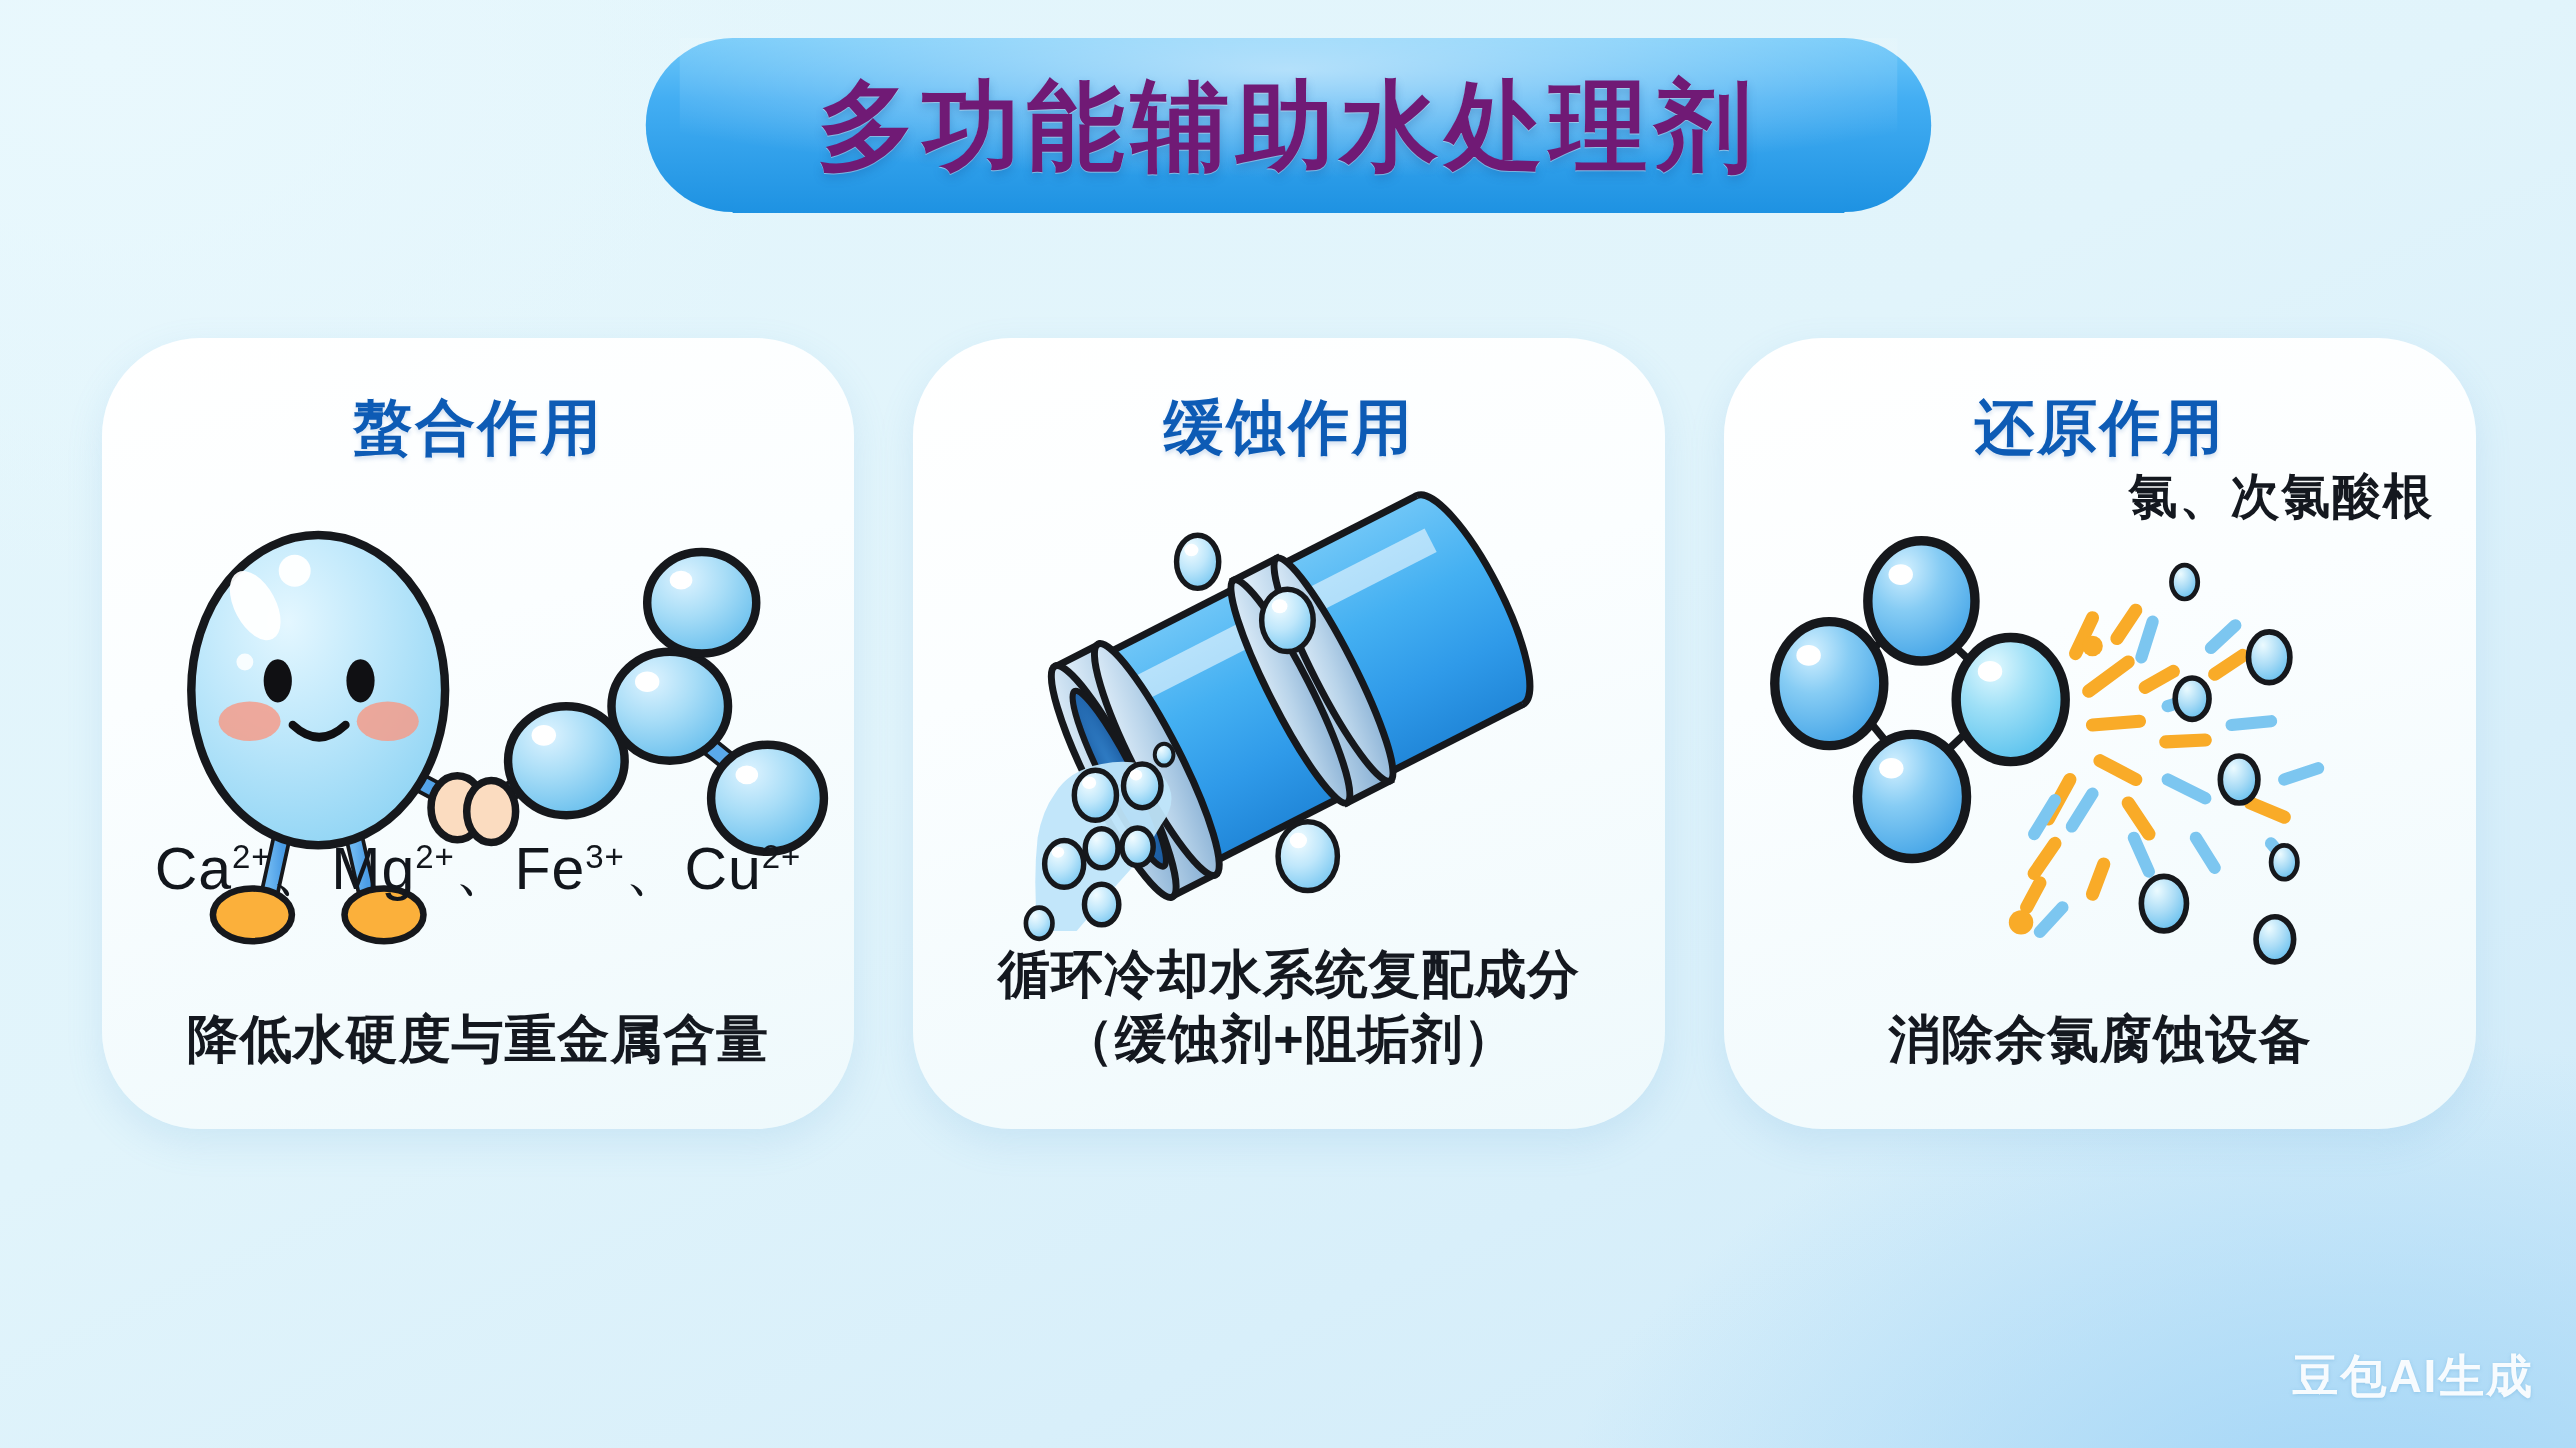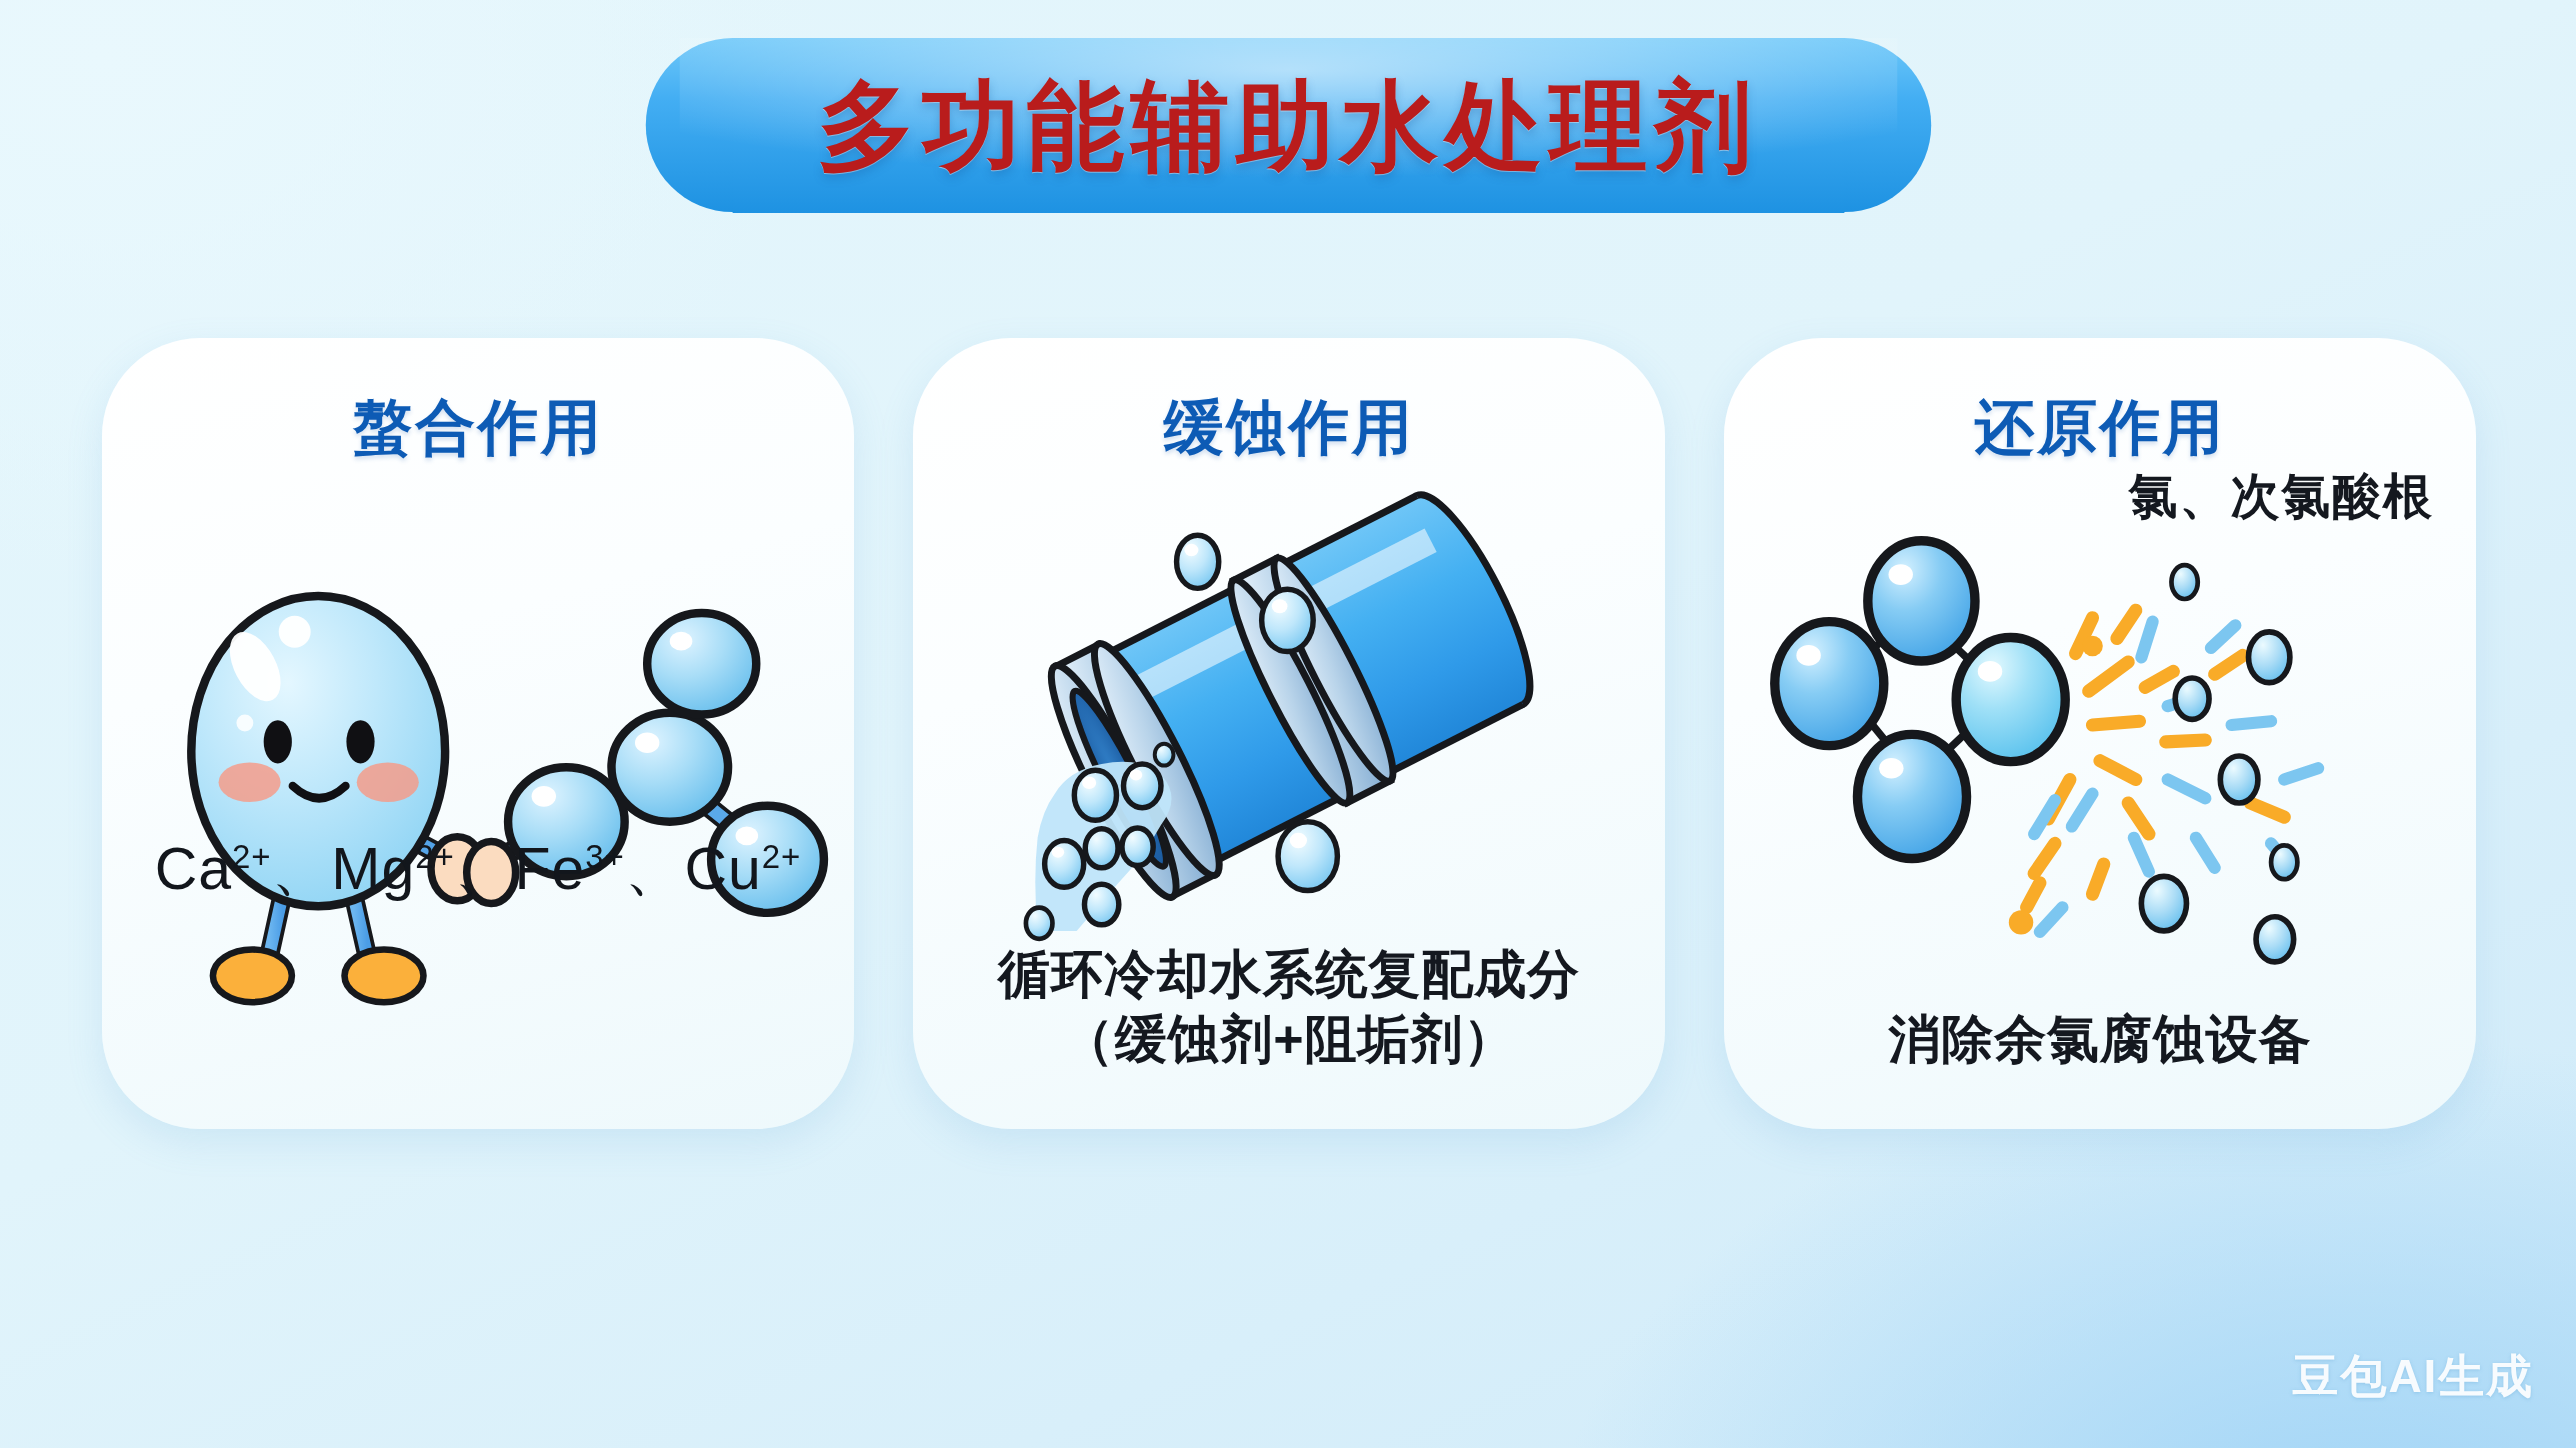--- a/index.html
+++ b/index.html
@@ -19,21 +19,21 @@
     display:flex; justify-content:center; align-items:center;
     height:179px;
   }
   .banner{
     position:relative; width:1293px; height:175px;
     display:flex; align-items:center; justify-content:center;
   }
   .banner svg{ position:absolute; left:0; top:0; width:100%; height:100%; }
   .banner-title{
     position:relative; z-index:3;
-    color:#b91c1c; font-size:98px; font-weight:700;
+    color:#701a75; font-size:98px; font-weight:700;
     letter-spacing:6.6px; line-height:1;
     text-shadow:0 4.7px 9.4px rgba(20,90,160,.30), 0 0.9px 0 rgba(255,255,255,.5);
     white-space:nowrap;
   }
 
   
   .cards{
     position:absolute; left:102px; top:338px;
     width:2374px; height:791px;
     display:flex; gap:59px;
@@ -183,20 +183,23 @@
         <ellipse cx="604" cy="252" rx="62" ry="58" fill="url(#c1atom)" stroke="#16181c" stroke-width="9"></ellipse>
         <ellipse cx="580" cy="226" rx="13" ry="11" fill="#ffffff"></ellipse>
         <ellipse cx="638" cy="142" rx="58" ry="54" fill="url(#c1atom)" stroke="#16181c" stroke-width="9"></ellipse>
         <ellipse cx="616" cy="118" rx="12" ry="10" fill="#ffffff"></ellipse>
         <ellipse cx="708" cy="350" rx="60" ry="57" fill="url(#c1atom)" stroke="#16181c" stroke-width="9"></ellipse>
         <ellipse cx="686" cy="325" rx="12" ry="10" fill="#ffffff"></ellipse>
       </svg>
 
       <div class="ion-row"><span>Ca<sup>2+</sup></span><span>、</span><span>Mg<sup>2+</sup></span><span>、</span><span>Fe<sup>3+</sup></span><span>、</span><span>Cu<sup>2+</sup></span></div>
     </div>
+    <div class="card-caption">
+      <span>降低水硬度与重金属含量</span>
+    </div>
   </div>
 
   <div class="card">
     <div class="card-title">缓蚀作用</div>
     <div class="art">
       <svg viewBox="0 0 800 620" preserveAspectRatio="xMidYMid meet">
         <defs>
           <linearGradient id="c3pipe" x1="0" y1="0" x2="0" y2="1">
             <stop offset="0%" stop-color="#6fc6f7"></stop>
             <stop offset="38%" stop-color="#44b0f2"></stop>

